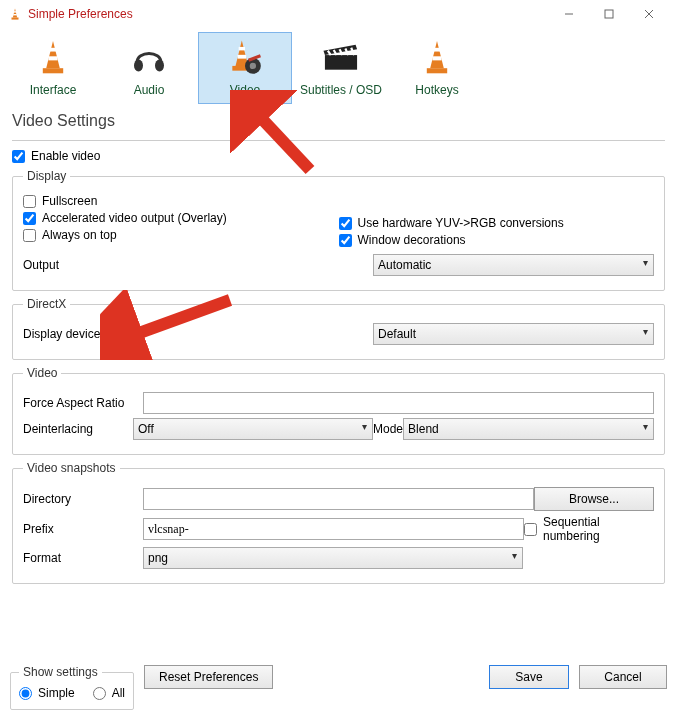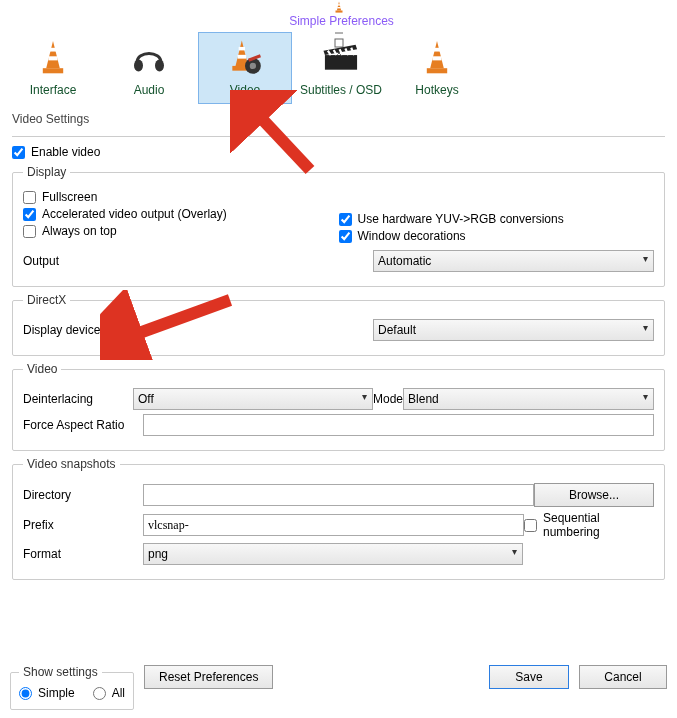--- a/index.html
+++ b/index.html
@@ -1,26 +1,26 @@
 <!DOCTYPE html>
 <html><head>
 <meta charset="utf-8">
 <style>
 * { box-sizing: border-box; margin: 0; padding: 0; font-family: "Segoe UI", Tahoma, sans-serif; font-size: 12px; }
 body { background: #fff; width: 677px; height: 718px; overflow: hidden; position: relative; }
-.titlebar { height: 28px; display: flex; align-items: center; padding: 0 8px; color: #8b5cf6; flex-direction: column; }
+.titlebar { height: 28px; display: flex; align-items: center; padding: 0 8px; color: #b91c1c; }
 .titlebar .title { flex: 1; }
 .titlebar .wbtn { width: 40px; height: 28px; display: flex; align-items: center; justify-content: center; color: #666; }
 .wbtn svg { width: 10px; height: 10px; }
 .toolbar { display: flex; padding: 4px 6px; gap: 2px; }
 .tbtn { width: 94px; height: 72px; display: flex; flex-direction: column; align-items: center; justify-content: flex-end; padding-bottom: 6px; gap: 4px; border: 1px solid transparent; }
 .tbtn.selected { background: #cde6f7; border: 1px solid #7eb4ea; }
 .tbtn .iconwrap { height: 42px; display: flex; align-items: center; justify-content: center; }
 .tbtn .lbl { font-size: 12px; color: #14532d; }
-.heading { font-size: 12px; color: #444; padding: 4px 12px 6px; font-weight: 400; }
+.heading { font-size: 16px; color: #444; padding: 4px 12px 6px; font-weight: 400; }
 .content { padding: 0 12px; }
 .hr { border: none; border-top: 1px solid #ccc; margin: 4px 0 8px; }
 .chk { display: flex; align-items: center; gap: 6px; margin: 3px 0; }
 .chk input { width: 13px; height: 13px; }
 fieldset { border: 1px solid #ccc; border-radius: 2px; margin: 6px 0; padding: 8px 10px 10px; }
 legend { padding: 0 4px; color: #333; }
 .row { display: flex; align-items: center; margin: 4px 0; gap: 0; }
 .cols { display: flex; }
 .col { flex: 1; }
 .lblcell { width: 110px; }
@@ -184,32 +184,32 @@
       <div style="width:240px"></div>
       <div class="selwrap">
           <select><option>Default</option></select>
         </div>
     </div>
   </fieldset>
 
   <fieldset>
     <legend>Video</legend>
     <div class="row">
+      <div class="lblcell2">Force Aspect Ratio</div>
+      <input type="text" style="flex: 1 1 0%;" value="">
+    </div>
+    <div class="row">
       <div class="lblcell">Deinterlacing</div>
       <div class="selwrap" style="max-width:240px">
           <select><option>Off</option></select>
         </div>
       <span>Mode</span>
       <div class="selwrap">
           <select><option>Blend</option></select>
         </div>
-    </div>
-    <div class="row">
-      <div class="lblcell2">Force Aspect Ratio</div>
-      <input type="text" style="flex: 1 1 0%;" value="">
     </div>
   </fieldset>
 
   <fieldset>
     <legend>Video snapshots</legend>
     <div class="row">
       <div class="lblcell2">Directory</div>
       <input type="text" style="flex: 1 1 0%;" value="">
       <button class="btn" style="width:120px">Browse...</button>
     </div>

